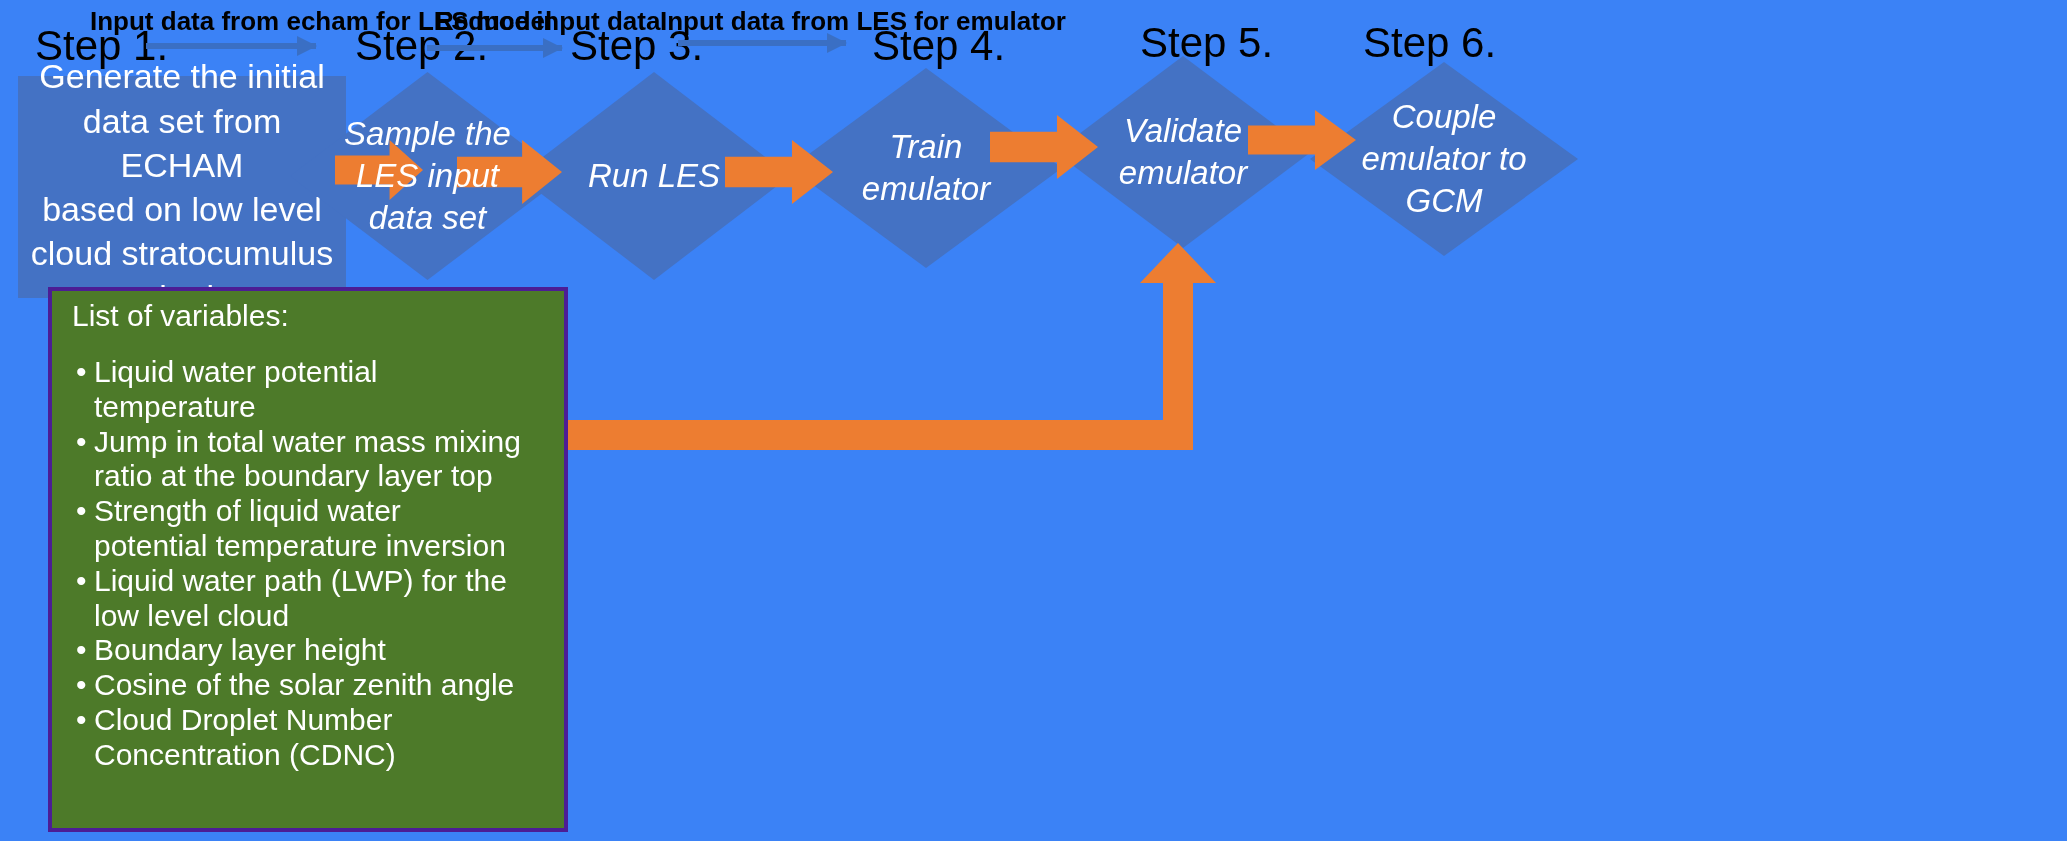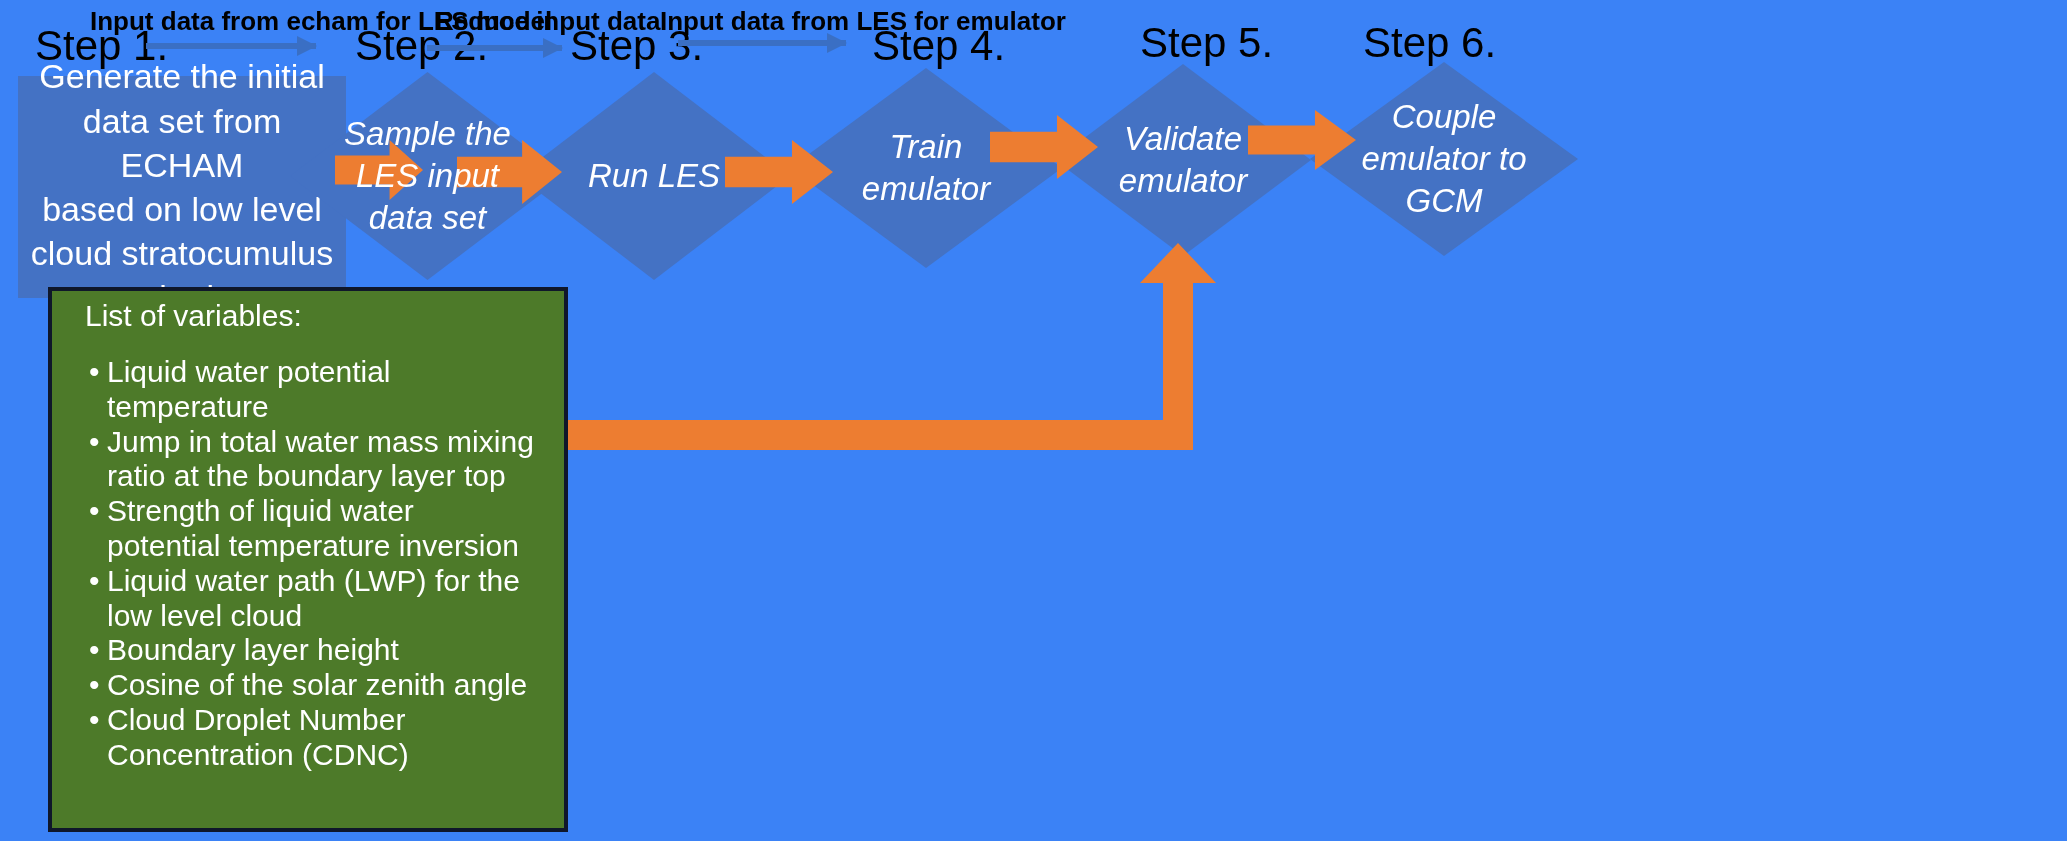--- a/index.html
+++ b/index.html
@@ -120,24 +120,24 @@
   
   .elbow {
     position: absolute;
     z-index: 2;
   }
 
   
   .green-box {
     position: absolute;
     background: #4d7a29;
-    border: 4px solid #0f172a;
+    border: 4px solid #4c1d95;
     box-sizing: border-box;
     z-index: 5;
-    padding: 10px 8px 6px 25px;
+    padding: 10px 8px 6px 12px;
   }
   .green-box .gb-title {
     color: #ffffff;
     font-size: 30px;
     line-height: 1.0;
     margin: 0 0 2px 8px;
   }
   .green-box ul {
     list-style: none;
     margin: 0;
@@ -214,21 +214,21 @@
   <div class="orange-arrow oa-right" style="left:725px; top:140px; width:108px; height:64px;"></div>
 
   <div class="diamond-wrap" style="left:790px; top:68px; width:272px; height:200px;">
     <div class="diamond-shape"></div>
     <div class="txt" style="white-space: pre-line;">Train
 emulator</div>
   </div>
 
   <div class="orange-arrow oa-right" style="left:990px; top:115px; width:108px; height:64px;"></div>
 
-  <div class="diamond-wrap" style="left:1055px; top:64px; width:256px; height:192px;">
+  <div class="diamond-wrap" style="left:1055px; top:56px; width:256px; height:192px;">
     <div class="diamond-shape"></div>
     <div class="txt" style="white-space: pre-line;">Validate
 emulator</div>
   </div>
 
   <div class="orange-arrow oa-right" style="left:1248px; top:110px; width:108px; height:60px;"></div>
 
   <div class="diamond-wrap" style="left:1310px; top:62px; width:268px; height:194px;">
     <div class="diamond-shape"></div>
     <div class="txt" style="white-space: pre-line;">Couple

